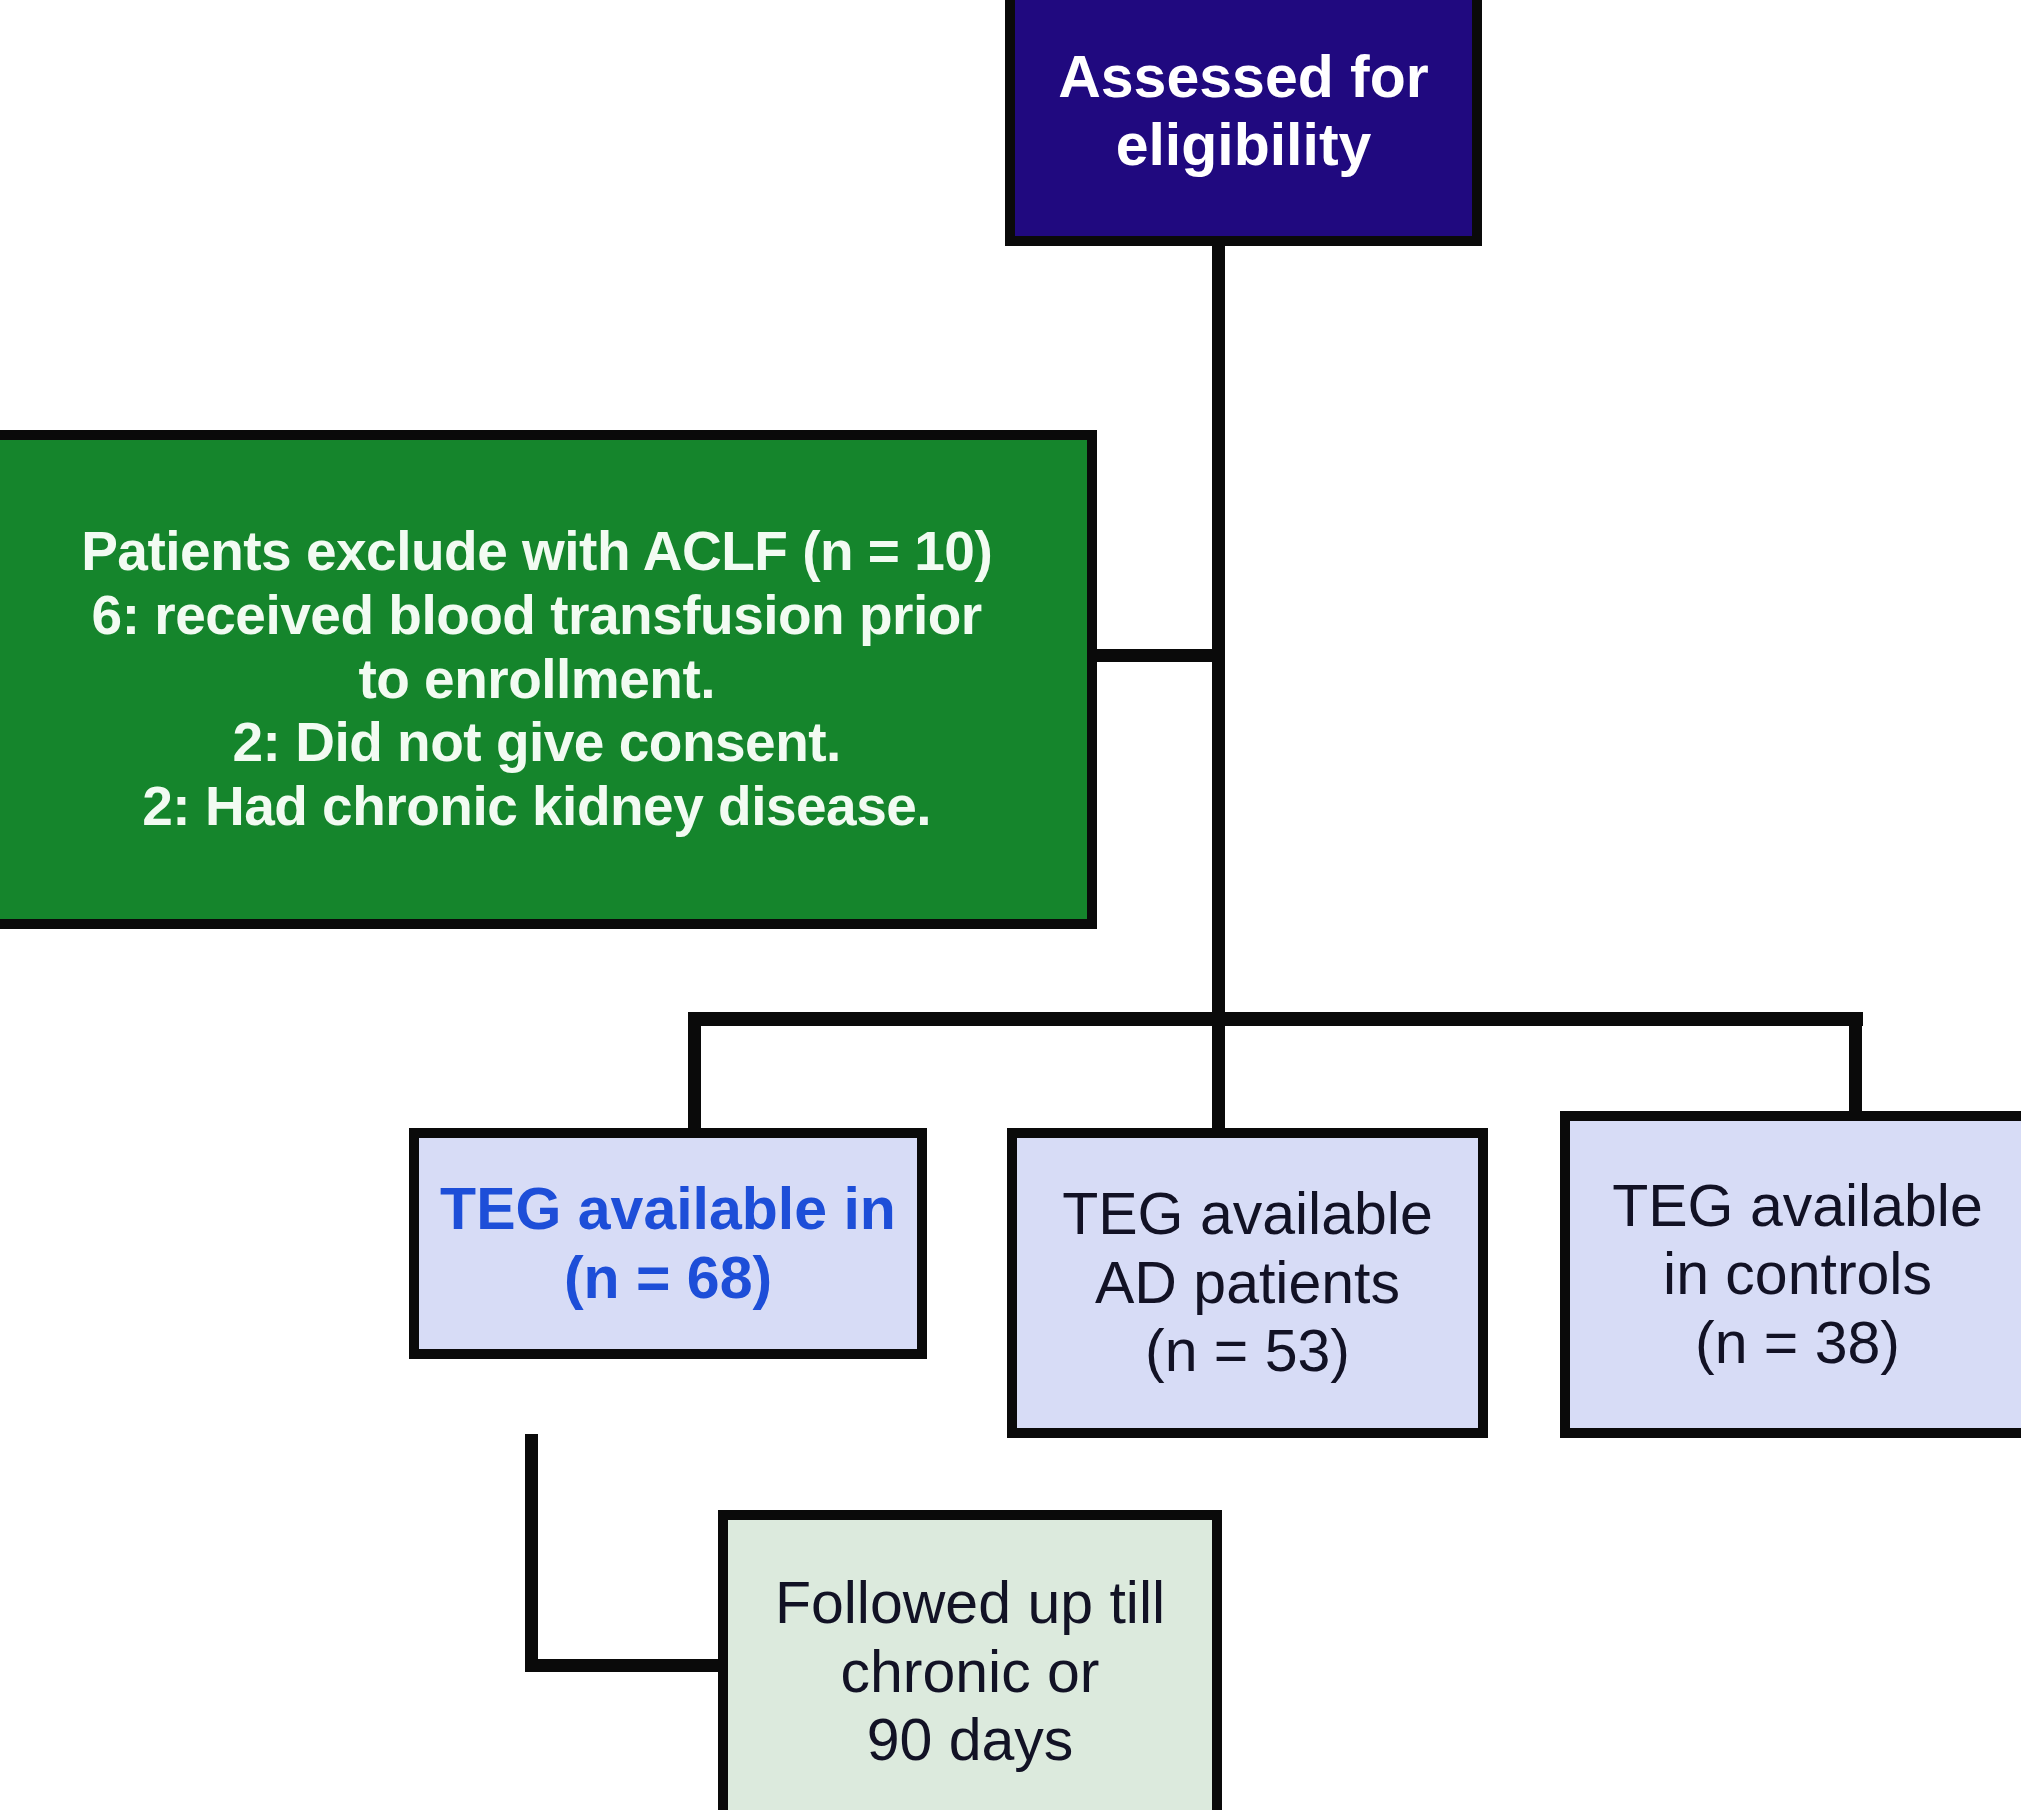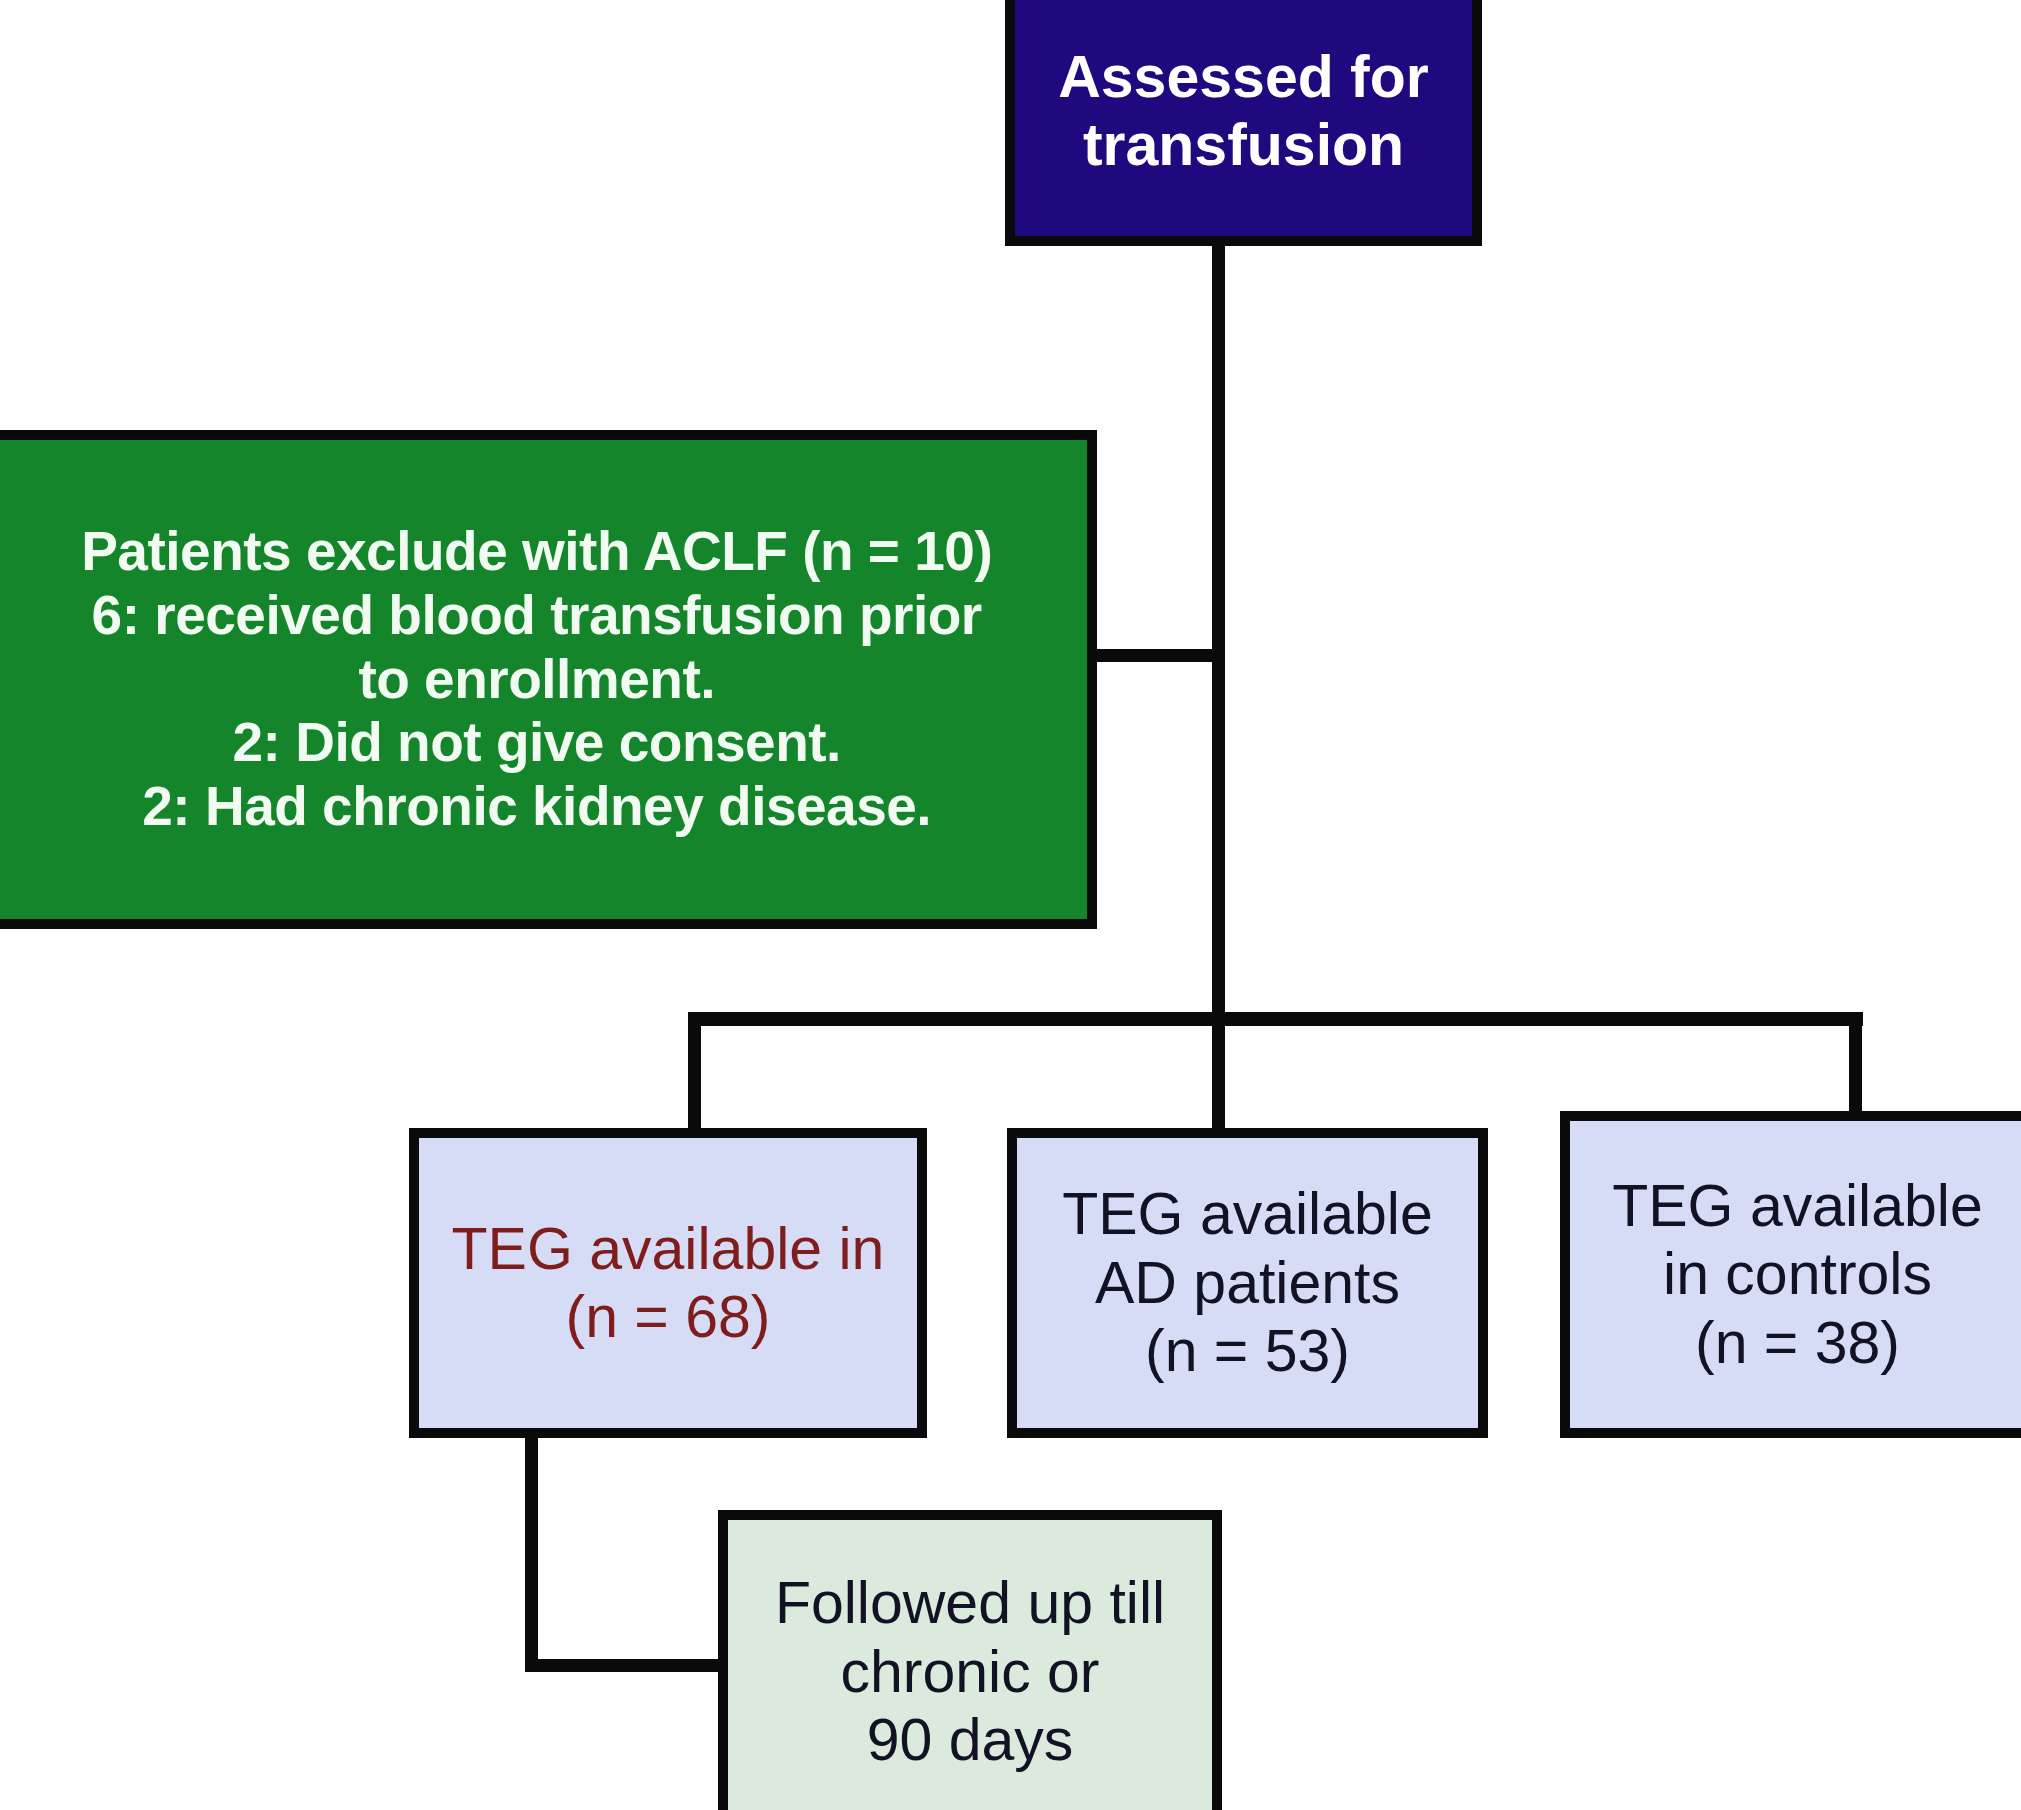--- a/index.html
+++ b/index.html
@@ -58,25 +58,25 @@
     font-weight: bold;
     font-size: 55px;
     border-left-width: 0;
   }
   #node-excluded .line { letter-spacing: -0.5px; }
 
   #node-aclf {
     left: 409px;
     top: 1128px;
     width: 518px;
-    height: 310px;
+    height: 231px;
     background: #d7dcf6;
-    color: #7f1d1d;
+    color: #1d4ed8;
     font-size: 59px;
-    font-weight: normal;
+    font-weight: bold;
   }
 
   #node-ad {
     left: 1007px;
     top: 1128px;
     width: 481px;
     height: 310px;
     background: #d7dcf6;
     color: #121225;
     font-size: 59px;
@@ -125,21 +125,21 @@
   <div class="conn" style="left:1212px; top:1012px; width:13.3px; height:122px;"></div>
 
   <div class="conn" style="left:1849px; top:1012px; width:13.3px; height:105px;"></div>
 
   <div class="conn" style="left:525px; top:1434px; width:13.3px; height:238px;"></div>
   <div class="conn" style="left:525px; top:1659px; width:200px; height:13.3px;"></div>
 
   <div class="node" id="node-assessed">
     <span class="lines">
       <span class="line">Assessed for</span>
-      <span class="line">transfusion</span>
+      <span class="line">eligibility</span>
     </span>
   </div>
 
   <div class="node" id="node-excluded">
     <span class="lines">
       <span class="line">Patients exclude with ACLF (n = 10)</span>
       <span class="line">6: received blood transfusion prior</span>
       <span class="line">to enrollment.</span>
       <span class="line">2: Did not give consent.</span>
       <span class="line">2: Had chronic kidney disease.</span>

